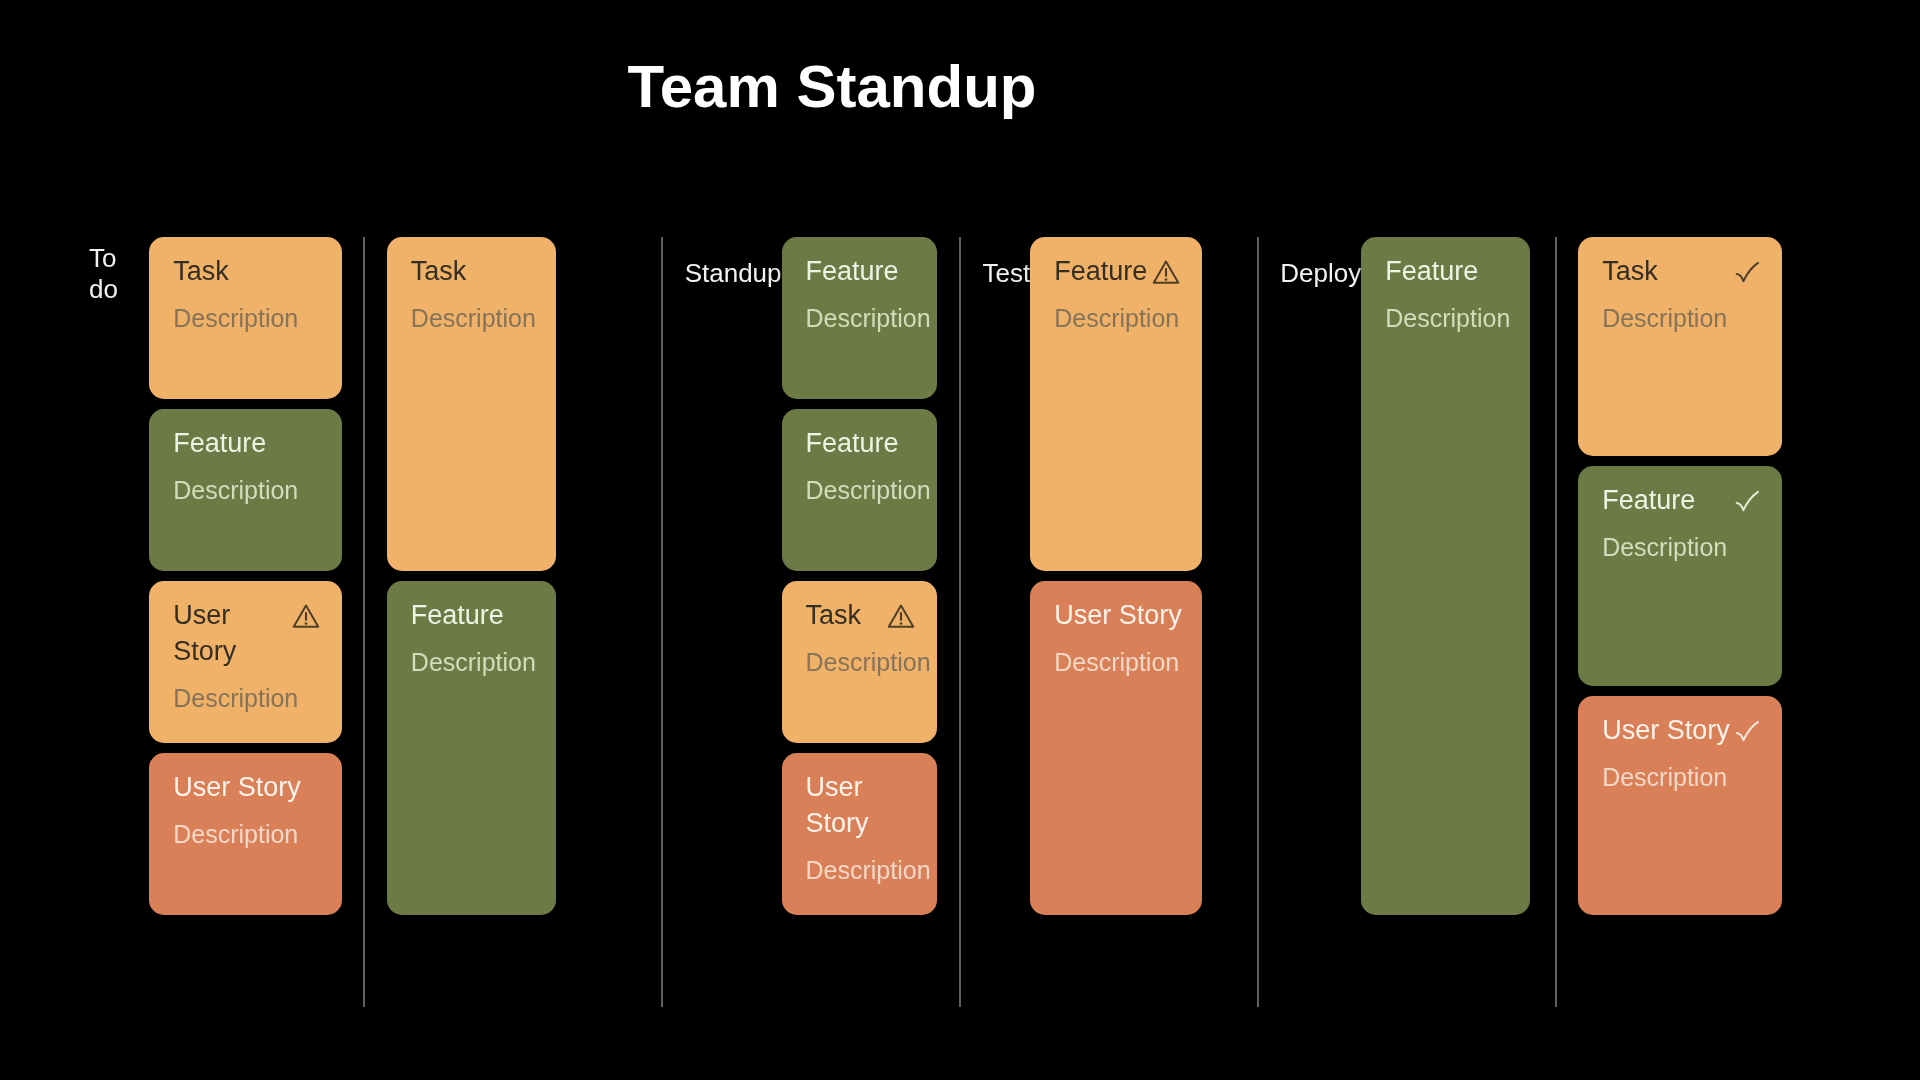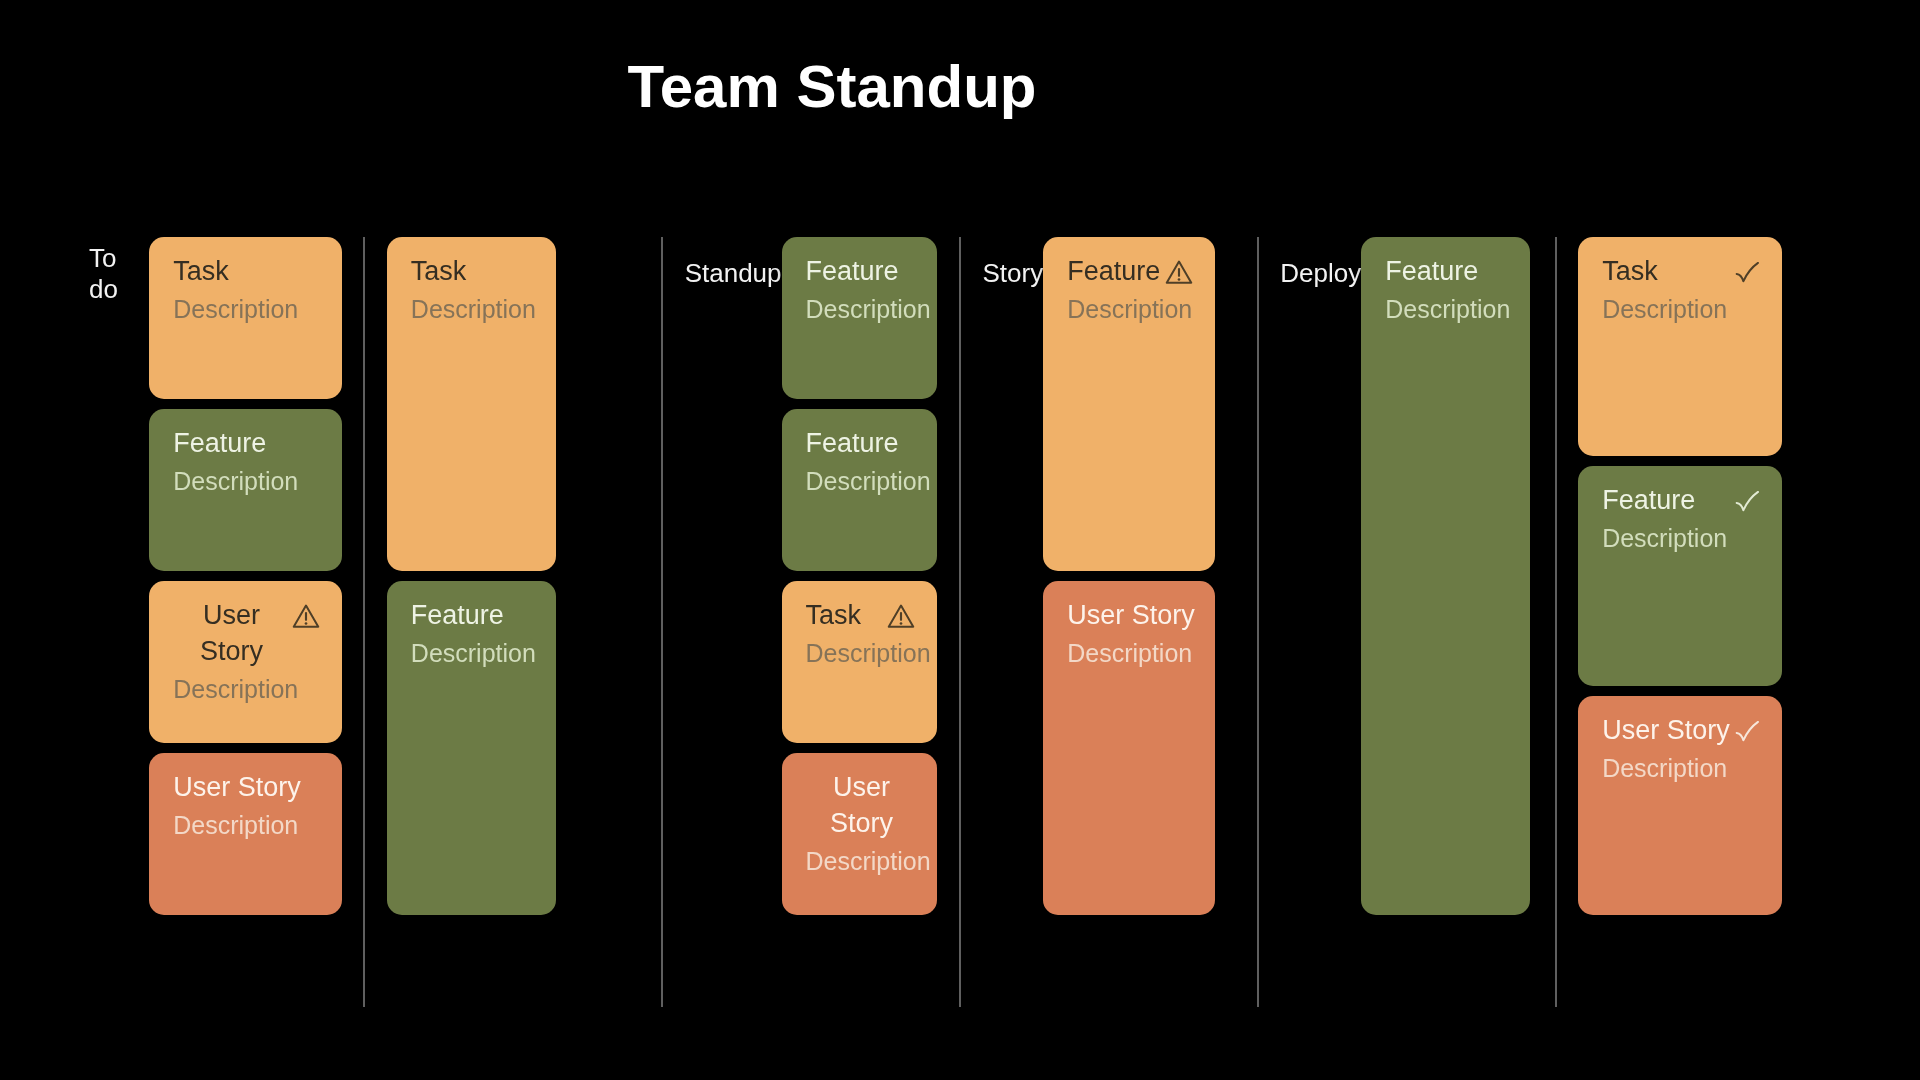--- a/index.html
+++ b/index.html
@@ -55,22 +55,22 @@
     padding: 16px 20px 16px 24px;
     box-sizing: border-box;
     box-shadow: 0 3px 6px rgba(0,0,0,0.4);
     overflow: hidden;
   }
   .card-head {
     display: flex;
     justify-content: space-between;
     align-items: flex-start;
   }
-  .card-title { font-size: 27px; line-height: 36px; text-align: center; }
-  .card-desc  { font-size: 25px; line-height: 32px; margin-top: 4px; }
+  .card-title { font-size: 27px; line-height: 36px; }
+  .card-desc  { font-size: 25px; line-height: 32px; margin-top: 13px; }
   .card-icon  { margin-top: 3px; flex: 0 0 auto; }
   .card-icon svg { display: block; }
 
   .card.orange { background: var(--orange, #f0b169); }
   .card.orange .card-title { color: #352e22; }
   .card.orange .card-desc  { color: #867358; }
   .card.orange .card-icon  { color: #4f3f27; }
 
   .card.green { background: var(--green, #6c7b45); }
   .card.green .card-title { color: #eef3e4; }
@@ -179,21 +179,21 @@
           </div>
           <div class="card salmon" style="grid-row: span 3;">
             <div class="card-head">
               <span class="card-title">User Story</span>
             </div>
             <div class="card-desc">Description</div>
           </div>
         </div>
       </div>
       <div class="column">
-        <div class="col-header">Story</div>
+        <div class="col-header">Test</div>
         <div class="stack">
           <div class="card orange" style="grid-row: span 6;">
             <div class="card-head">
               <span class="card-title">Feature</span>
               <span class="card-icon">
                 <svg width="32" height="32" viewBox="0 0 24 24" fill="none">
                   <path d="M12 4.2 L21.2 20 H2.8 Z" stroke="currentColor" stroke-width="1.5" stroke-linejoin="round" fill="none"></path>
                   <path d="M12 9.8 L12 14.9" stroke="currentColor" stroke-width="1.6" stroke-linecap="round"></path>
                   <circle cx="12" cy="17.6" r="1" fill="currentColor"></circle>
                 </svg>

